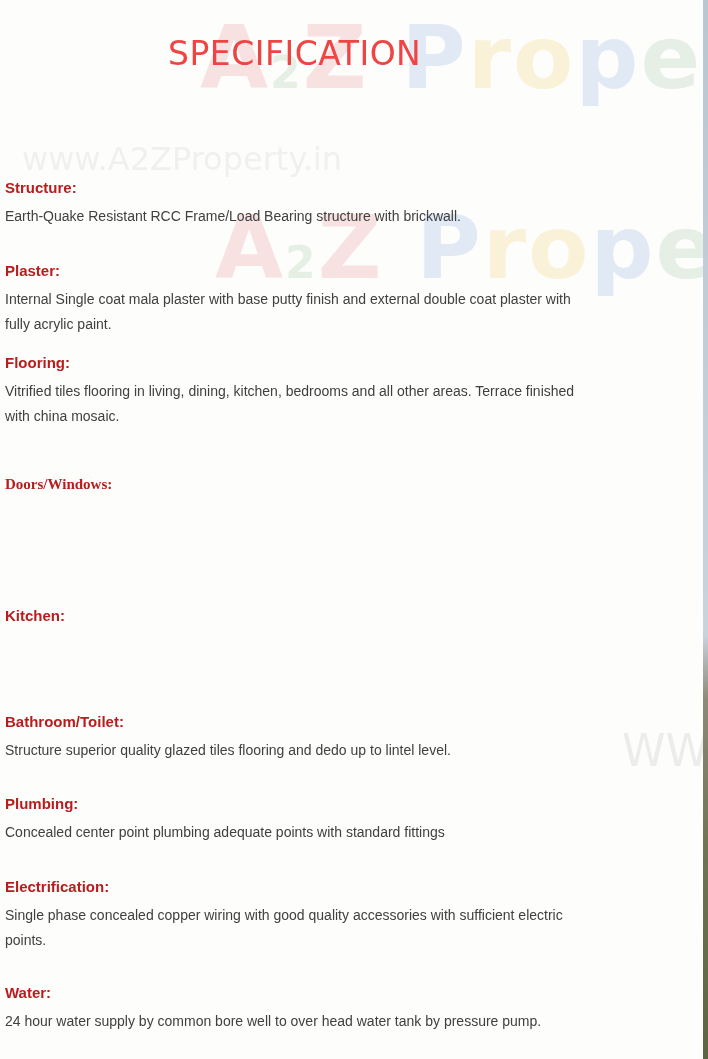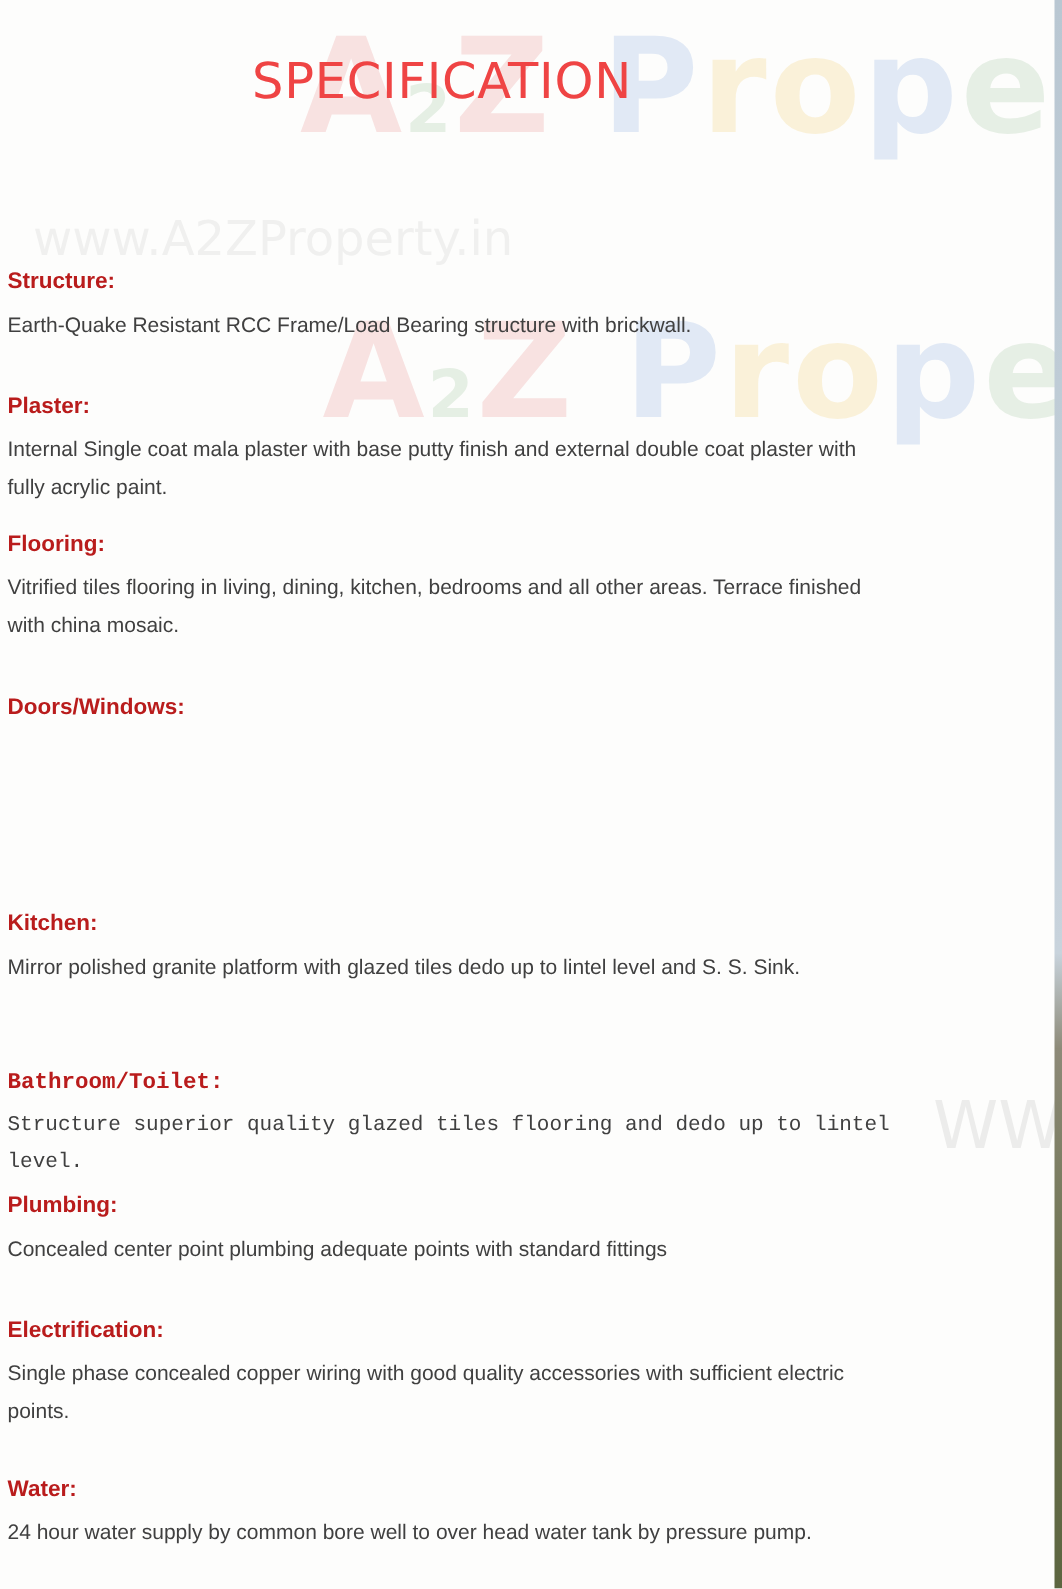--- a/index.html
+++ b/index.html
@@ -63,28 +63,27 @@
     <div class="spec-text">Earth-Quake Resistant RCC Frame/Load Bearing structure with brickwall.</div>
   </div>
   <div class="spec" style="position:absolute; top:83px;">
     <div class="spec-label">Plaster:</div>
     <div class="spec-text">Internal Single coat mala plaster with base putty finish and external double coat plaster with fully acrylic paint.</div>
   </div>
   <div class="spec" style="position:absolute; top:175px;">
     <div class="spec-label">Flooring:</div>
     <div class="spec-text">Vitrified tiles flooring in living, dining, kitchen, bedrooms and all other areas. Terrace finished with china mosaic.</div>
   </div>
-  <div class="spec" style="position:absolute; top:284px;">
+  <div class="spec" style="position:absolute; top:296px;font-family:Liberation Serif, serif;">
     <div class="spec-label">Doors/Windows:</div>
   </div>
   <div class="spec" style="position:absolute; top:428px;">
     <div class="spec-label">Kitchen:</div>
-    <div class="spec-text">Mirror polished granite platform with glazed tiles dedo up to lintel level and S. S. Sink.</div>
   </div>
-  <div class="spec" style="position:absolute; top:534px;font-family:Liberation Mono, monospace;">
+  <div class="spec" style="position:absolute; top:534px;">
     <div class="spec-label">Bathroom/Toilet:</div>
     <div class="spec-text">Structure superior quality glazed tiles flooring and dedo up to lintel level.</div>
   </div>
   <div class="spec" style="position:absolute; top:616px;">
     <div class="spec-label">Plumbing:</div>
     <div class="spec-text">Concealed center point plumbing adequate points with standard fittings</div>
   </div>
   <div class="spec" style="position:absolute; top:699px;">
     <div class="spec-label">Electrification:</div>
     <div class="spec-text">Single phase concealed copper wiring with good quality accessories with sufficient electric points.</div>

